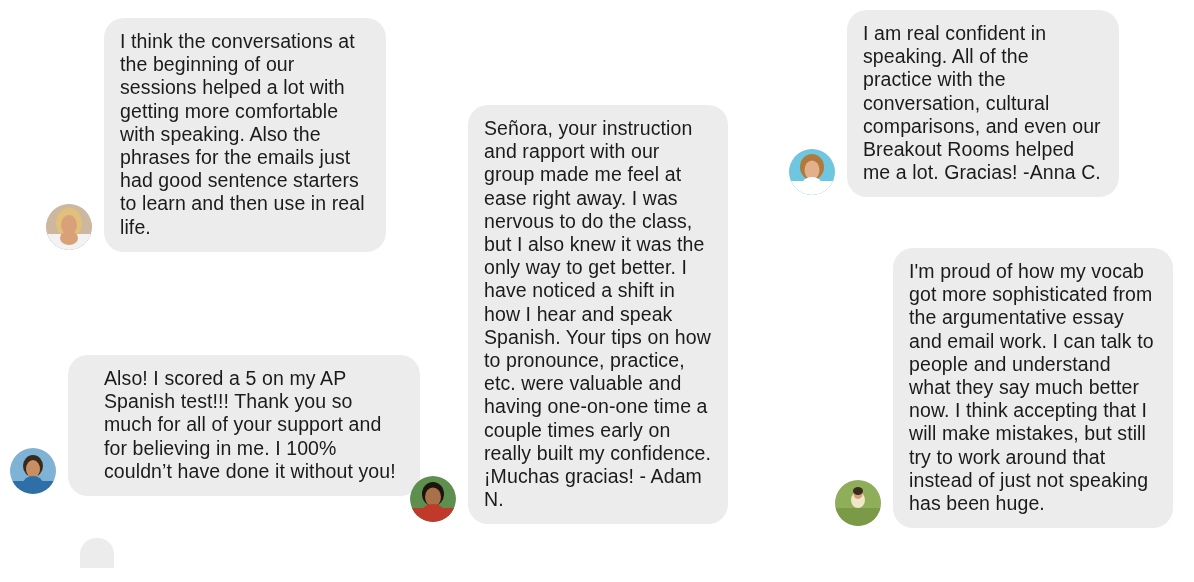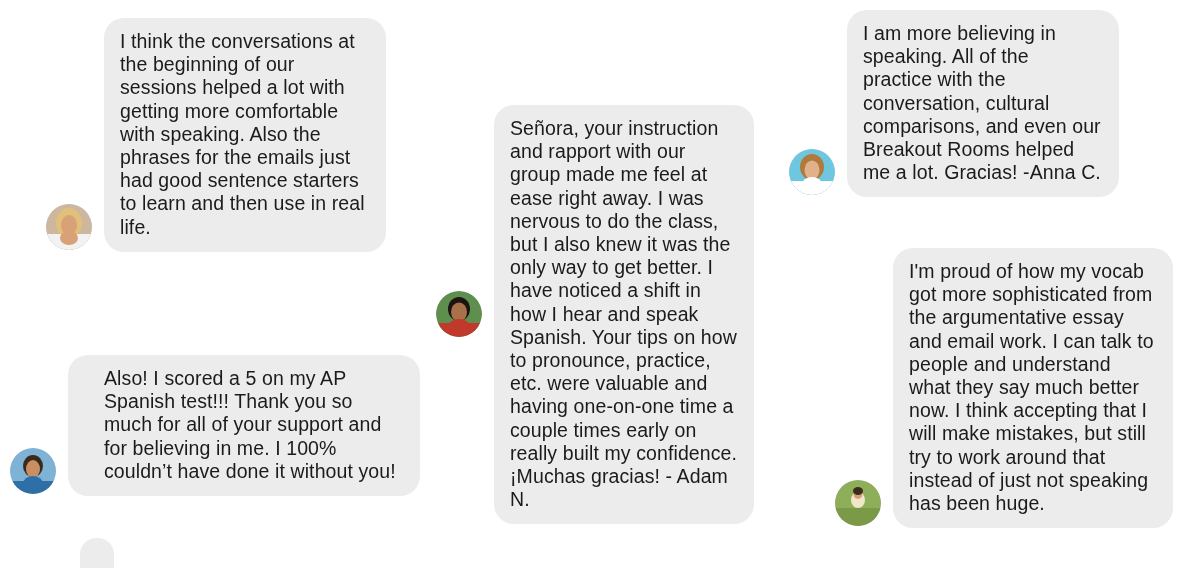--- a/index.html
+++ b/index.html
@@ -53,21 +53,21 @@
   }
   
   #t1 { left: 46px; top: 18px; }
   #t1 .bubble { width: 250px; }
   #t1 .avatar { margin-bottom: 2px; }
 
   #t2 { left: 10px; top: 355px; }
   #t2 .bubble { width: 300px; padding-left: 36px; }
   #t2 .avatar { margin-bottom: 2px; }
 
-  #t3 { left: 436px; top: 105px; align-items: center; }
+  #t3 { left: 410px; top: 105px; }
   #t3 .bubble { width: 228px; }
   #t3 .avatar { margin-bottom: 2px; }
 
   #t4 { left: 789px; top: 10px; }
   #t4 .bubble { width: 240px; }
   #t4 .avatar { margin-bottom: 2px; }
 
   #t5 { left: 835px; top: 248px; align-items: flex-end; }
   #t5 .bubble { width: 248px; }
   #t5 .avatar { margin-bottom: 2px; }
@@ -158,21 +158,21 @@
           </defs>
         <g clip-path="url(#c4)">
           <rect width="46" height="46" fill="#6ec6e0"></rect>
           <rect x="0" y="32" width="46" height="14" fill="#ffffff"></rect>
           <ellipse cx="23" cy="18" rx="12" ry="13" fill="#b07a3c"></ellipse>
           <ellipse cx="23" cy="21" rx="7.5" ry="9.5" fill="#e2b08a"></ellipse>
           <ellipse cx="23" cy="36" rx="10" ry="8" fill="#ffffff"></ellipse>
         </g>
       </svg>
     </div>
-    <div class="bubble">I am more believing in speaking. All of the practice with the conversation, cultural comparisons, and even our Breakout Rooms helped me a lot. Gracias! -Anna C.</div>
+    <div class="bubble">I am real confident in speaking. All of the practice with the conversation, cultural comparisons, and even our Breakout Rooms helped me a lot. Gracias! -Anna C.</div>
   </div>
 
   <div class="testimonial" id="t5">
     <div class="avatar">
       <svg viewBox="0 0 46 46" xmlns="http://www.w3.org/2000/svg">
         <defs>
             <clipPath id="c5">
               <circle cx="23" cy="23" r="23"></circle>
             </clipPath>
           </defs>

